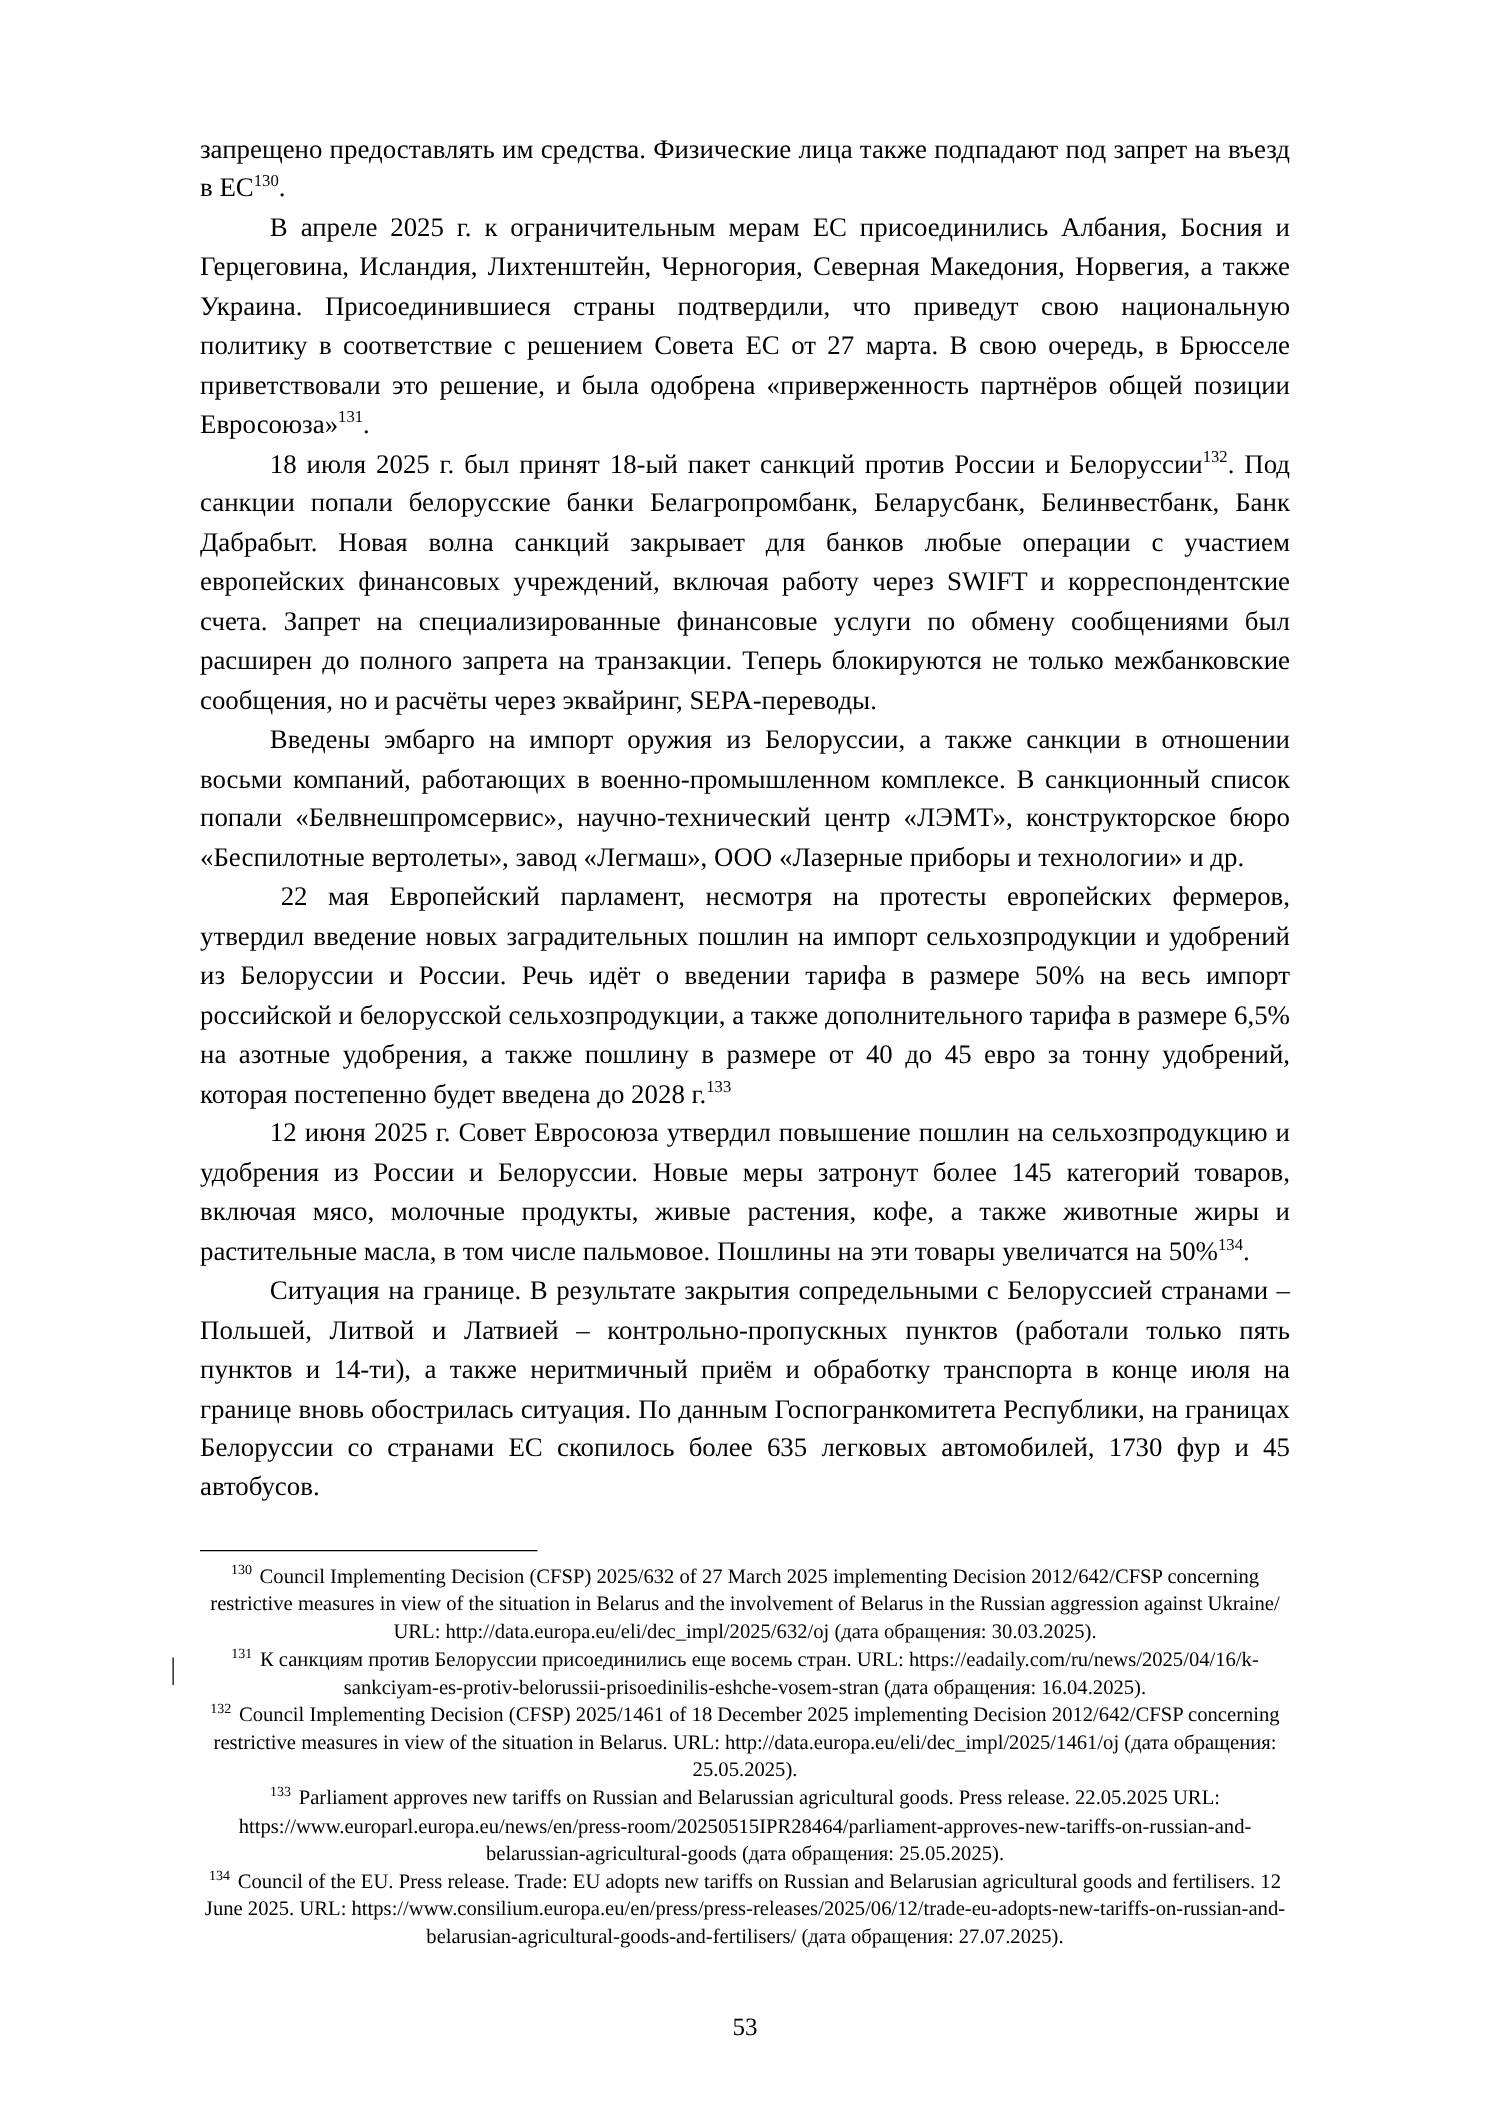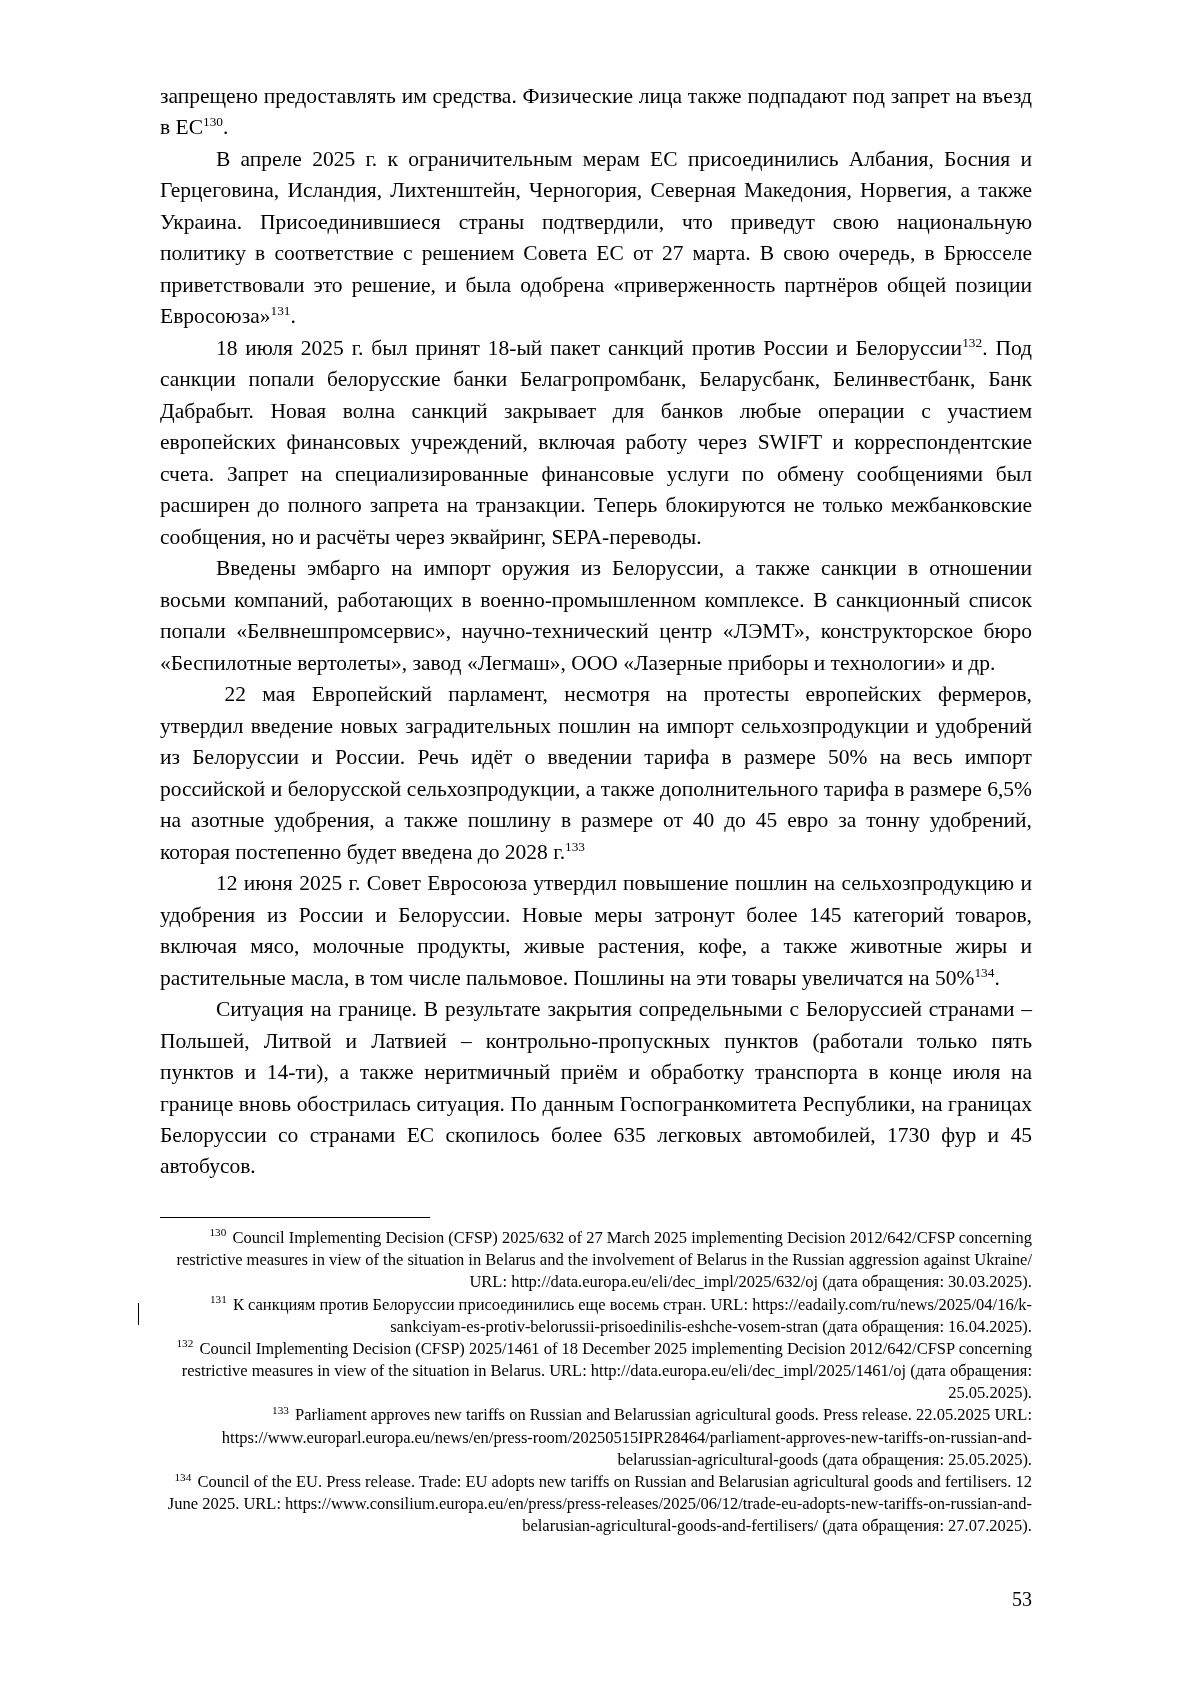--- a/index.html
+++ b/index.html
@@ -11,21 +11,21 @@
     width: 1200px;
     min-height: 1698px;
     font-family: "Liberation Serif", "DejaVu Serif", serif;
     color: #000000;
   }
   .page {
     position: relative;
     width: 1200px;
     min-height: 1698px;
     box-sizing: border-box;
-    padding: 81px 168px 40px 160px;
+    padding: 104px 168px 40px 160px;
   }
   .body-text p {
     margin: 0;
     font-size: 21.5px;
     line-height: 1.465;
     text-align: justify;
     text-indent: 2.6em;
     hyphens: none;
   }
   .body-text p.no-indent {
@@ -48,21 +48,21 @@
   }
   .footnote-rule {
     width: 270px;
     height: 0;
     border-top: 1.3px solid #000;
     margin-bottom: 9px;
   }
   .footnotes {
     font-size: 16.5px;
     line-height: 1.345;
-    text-align: right;
+    text-align: center;
   }
   .footnotes p {
     margin: 0 0 0 0;
     text-indent: 0;
   }
   .fn-mark {
     font-size: 0.68em;
     vertical-align: super;
     line-height: 0;
     margin-right: 2px;
@@ -70,21 +70,21 @@
   .change-bar {
     position: absolute;
     left: -22px;
     top: 86px;
     width: 0;
     height: 22px;
     border-left: 1.5px solid #000;
   }
   .page-number {
     margin-top: 50px;
-    text-align: right;
+    text-align: center;
     font-size: 20px;
   }
 </style>
 </head>
 <body>
 
 <div class="page">
 
   <div class="body-text">
     <p class="no-indent"><span>запрещено предоставлять им средства. Физические лица также подпадают под запрет на въезд в ЕС</span><sup>130</sup><span>.</span></p>

